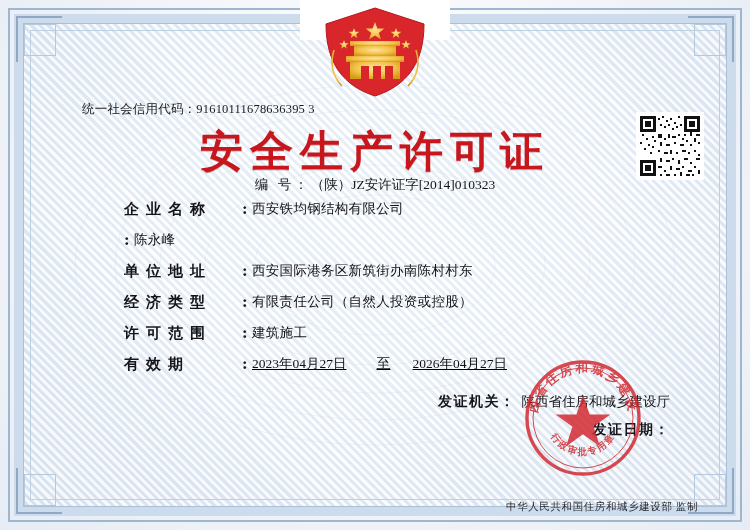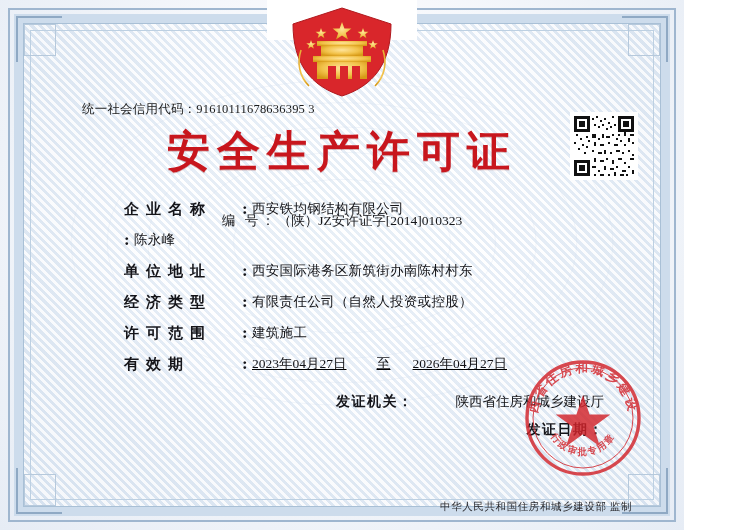--- a/index.html
+++ b/index.html
@@ -8,21 +8,21 @@
   }
   body {
     width: 750px;
     height: 530px;
     background: #ffffff;
     font-family: "Liberation Sans", sans-serif;
     overflow: hidden;
   }
   .cert {
     position: relative;
-    width: 684px;
+    width: 750px;
     height: 530px;
     background:
       radial-gradient(ellipse at 50% 42%, #ffffff 0%, #fdfdff 38%, #eef2f8 72%, #e6ecf5 100%);
     box-sizing: border-box;
     overflow: hidden;
   }
   
   .frame-outer {
     position: absolute;
     left: 8px; top: 8px; right: 8px; bottom: 8px;
@@ -125,21 +125,20 @@
   }
 
   .cert-no {
     position: absolute;
     left: 0; right: 0;
     top: 176px;
     text-align: center;
     font-family: "Liberation Serif", serif;
     font-size: 13.5px;
     color: #17171a;
-    margin-top: 36px;
   }
   .cert-no .lbl { letter-spacing: 3px; }
 
   .fields {
     position: absolute;
     left: 124px;
     top: 200px;
     width: 520px;
   }
   .row {
@@ -193,21 +192,20 @@
     right: 80px;
     top: 393px;
     text-align: right;
   }
   .issuer .irow {
     display: flex;
     justify-content: flex-end;
     align-items: baseline;
     height: 28px;
     white-space: nowrap;
-    gap: 36px;
   }
   .issuer .ilabel {
     font-family: "DejaVu Serif", serif;
     font-size: 14px;
     font-weight: bold;
     color: #15151a;
     letter-spacing: 1.5px;
   }
   .issuer .ivalue {
     font-family: "Liberation Serif", serif;

